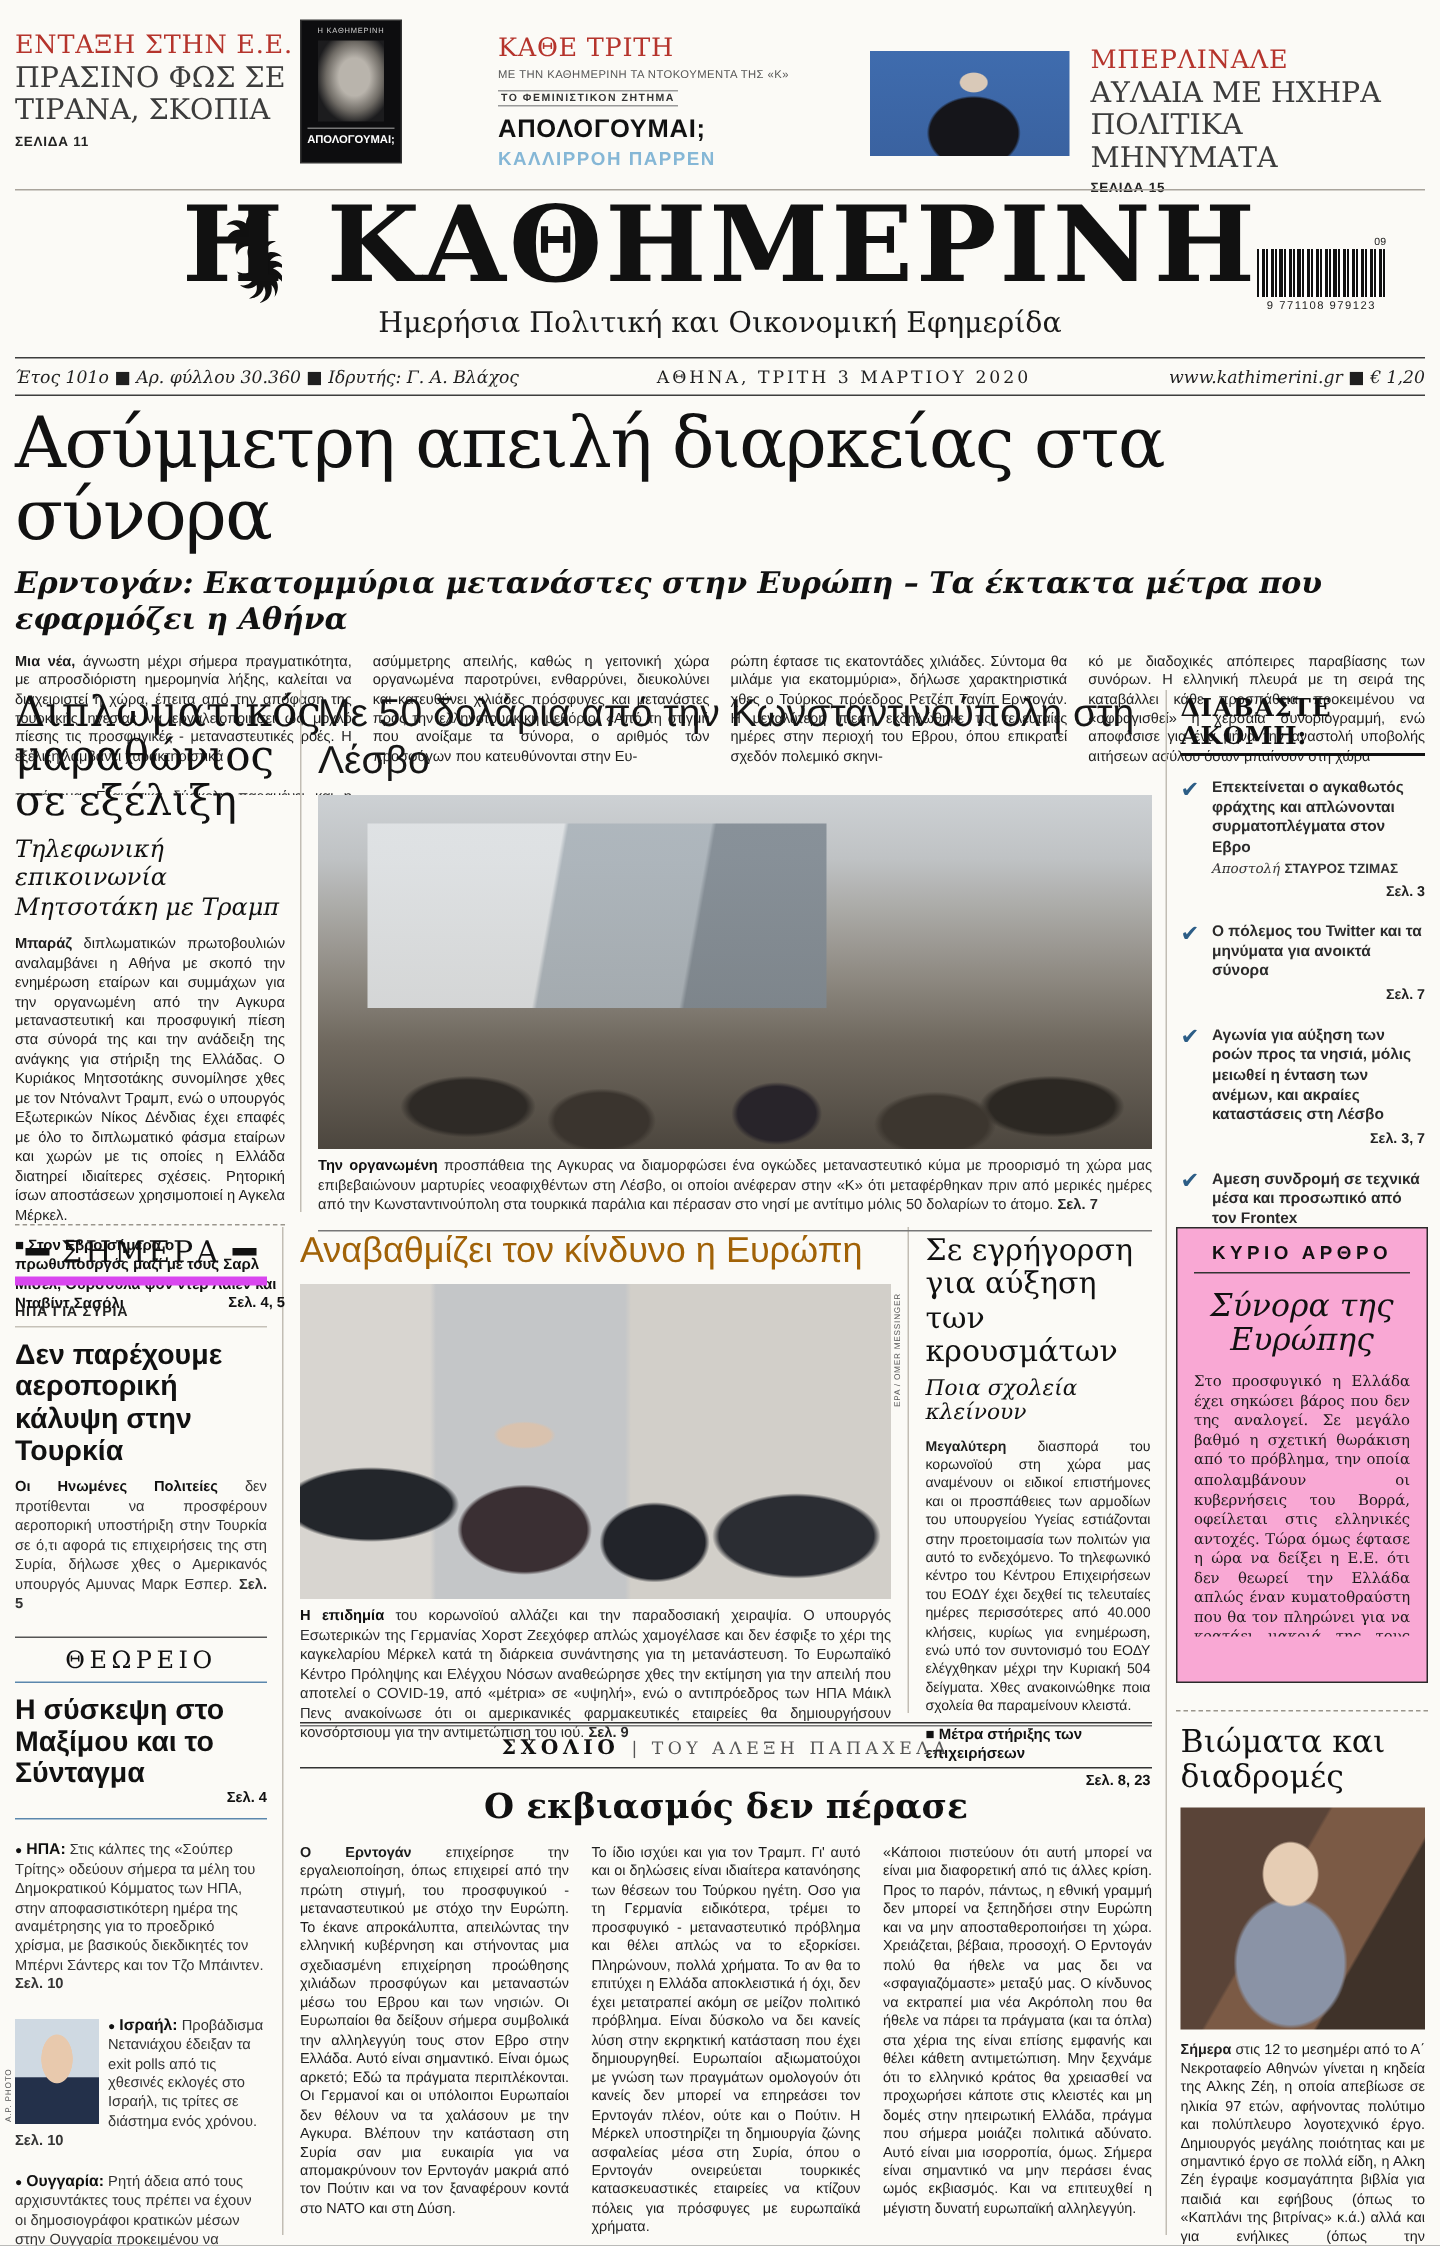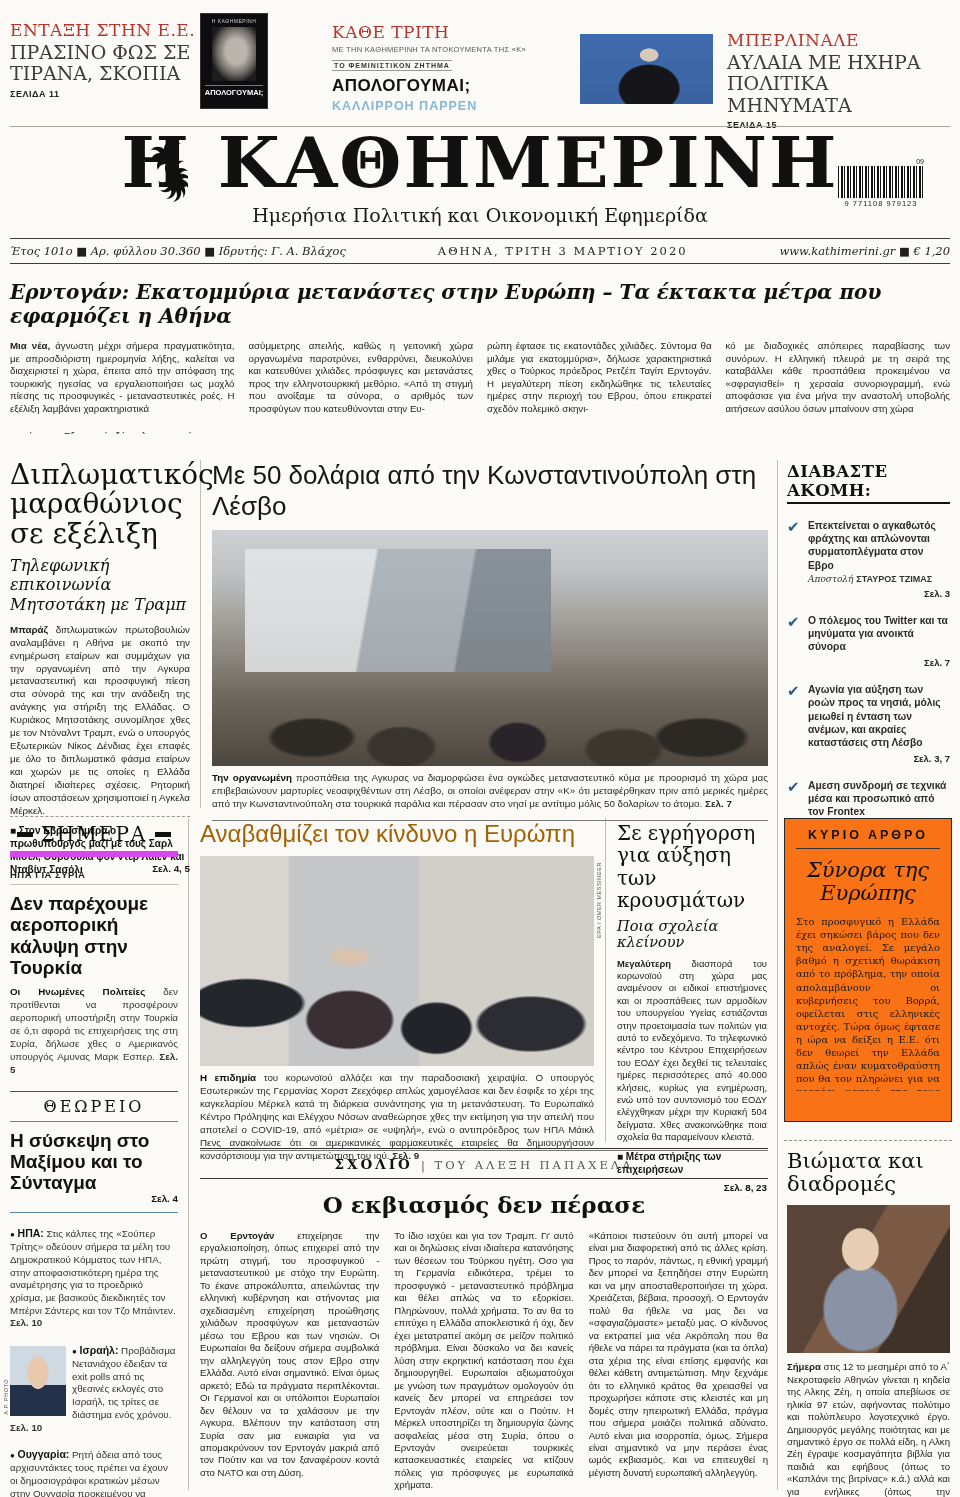--- a/index.html
+++ b/index.html
@@ -98,21 +98,21 @@
      radial-gradient(ellipse at 38% 78%,#3a2f33 0 12%,transparent 13%),
      radial-gradient(ellipse at 60% 82%,#22242a 0 10%,transparent 11%),
      radial-gradient(ellipse at 84% 80%,#2b2d33 0 11%,transparent 12%),
      radial-gradient(ellipse at 38% 48%,#d9c2ae 0 5%,transparent 6%),
      linear-gradient(90deg,#d8d5d0 0 22%,#c4c6c8 23% 55%,#d2cfc9 56% 100%);}
   .virH{font-family:"DejaVu Serif",serif;font-size:20px;line-height:1.12;font-weight:500;}
   .virSub{font-family:"DejaVu Serif",serif;font-size:14.5px;font-style:italic;margin-top:6px;}
   .virBody{margin-top:8px;max-height:198px;overflow:hidden;}
   
   .edBox{position:absolute;left:784px;top:818px;width:168px;height:304px;border:1.5px solid #2a2a2a;
-         background:#f97316;padding:9px 11px;box-sizing:border-box;}
+         background:#f9a8d4;padding:9px 11px;box-sizing:border-box;}
   .edTitle{font-size:12.5px;font-weight:bold;letter-spacing:3px;text-align:center;border-bottom:1px solid #333;padding-bottom:6px;}
   .edH{font-family:"DejaVu Serif",serif;font-size:21px;font-style:italic;text-align:center;line-height:1.1;margin-top:10px;}
   .edBody{font-family:"DejaVu Serif",serif;font-size:9.9px;line-height:1.32;text-align:justify;margin-top:10px;
           max-height:176px;overflow:hidden;color:#1a1a1a;}
   
   .schHead{border-top:1px solid #333;border-bottom:1px solid #333;text-align:center;padding:5px 0;
            font-family:"DejaVu Serif",serif;letter-spacing:3px;color:#333;}
   .schHead .k{font-weight:bold;font-size:13.5px;color:#111;}
   .schHead .b{font-size:11.5px;color:#555;}
   .schH{font-family:"DejaVu Serif",serif;font-size:23px;font-weight:bold;text-align:center;margin-top:12px;}
@@ -175,20 +175,21 @@
     <div class="bcnum">9 771108 979123</div>
   </div>
 
   <div class="dateline">
     <span class="dl-l">Έτος 101ο ■ Αρ. φύλλου 30.360 ■ Ιδρυτής: Γ. Α. Βλάχος</span>
     <span class="dl-c">ΑΘΗΝΑ, ΤΡΙΤΗ 3 ΜΑΡΤΙΟΥ 2020</span>
     <span class="dl-r">www.kathimerini.gr ■ € 1,20</span>
   </div>
 
   <div class="abs" style="left:10px;top:272px;width:940px;">
+    <div class="leadH">Ασύμμετρη απειλή διαρκείας στα σύνορα</div>
     <div class="leadSub">Ερντογάν: Εκατομμύρια μετανάστες στην Ευρώπη – Τα έκτακτα μέτρα που εφαρμόζει η Αθήνα</div>
     <div class="leadCols just">
       <div><span class="bld">Μια νέα,</span><span> άγνωστη μέχρι σήμερα πραγματικότητα, με απροσδιόριστη ημερομηνία λήξης, καλείται να διαχειριστεί η χώρα, έπειτα από την απόφαση της τουρκικής ηγεσίας να εργαλειοποιήσει ως μοχλό πίεσης τις προσφυγικές - μεταναστευτικές ροές. Η εξέλιξη λαμβάνει χαρακτηριστικά</span></div>
       <div>ασύμμετρης απειλής, καθώς η γειτονική χώρα οργανωμένα παροτρύνει, ενθαρρύνει, διευκολύνει και κατευθύνει χιλιάδες πρόσφυγες και μετανάστες προς την ελληνοτουρκική μεθόριο. «Από τη στιγμή που ανοίξαμε τα σύνορα, ο αριθμός των προσφύγων που κατευθύνονται στην Ευ-</div>
       <div>ρώπη έφτασε τις εκατοντάδες χιλιάδες. Σύντομα θα μιλάμε για εκατομμύρια», δήλωσε χαρακτηριστικά χθες ο Τούρκος πρόεδρος Ρετζέπ Ταγίπ Ερντογάν. Η μεγαλύτερη πίεση εκδηλώθηκε τις τελευταίες ημέρες στην περιοχή του Εβρου, όπου επικρατεί σχεδόν πολεμικό σκηνι-</div>
       <div>κό με διαδοχικές απόπειρες παραβίασης των συνόρων. Η ελληνική πλευρά με τη σειρά της καταβάλλει κάθε προσπάθεια προκειμένου να «σφραγισθεί» η χερσαία συνοριογραμμή, ενώ αποφάσισε για ένα μήνα την αναστολή υποβολής αιτήσεων ασύλου όσων μπαίνουν στη χώρα</div>
       <div><span>παράνομα. Εξαιρετικά δύσκολη παραμένει και η κατάσταση στα νησιά, όπου κλιμακώνονται οι αντιδράσεις των κατοίκων υπό τον φόβο ενός νέου, μεγάλου μεταναστευτικού ρεύματος, που θα επιβαρύνει περαιτέρω μια ήδη δυσχερή κατάσταση. </span><span class="bld">Σελ. 3-7</span></div>
     </div>
   </div>
 

